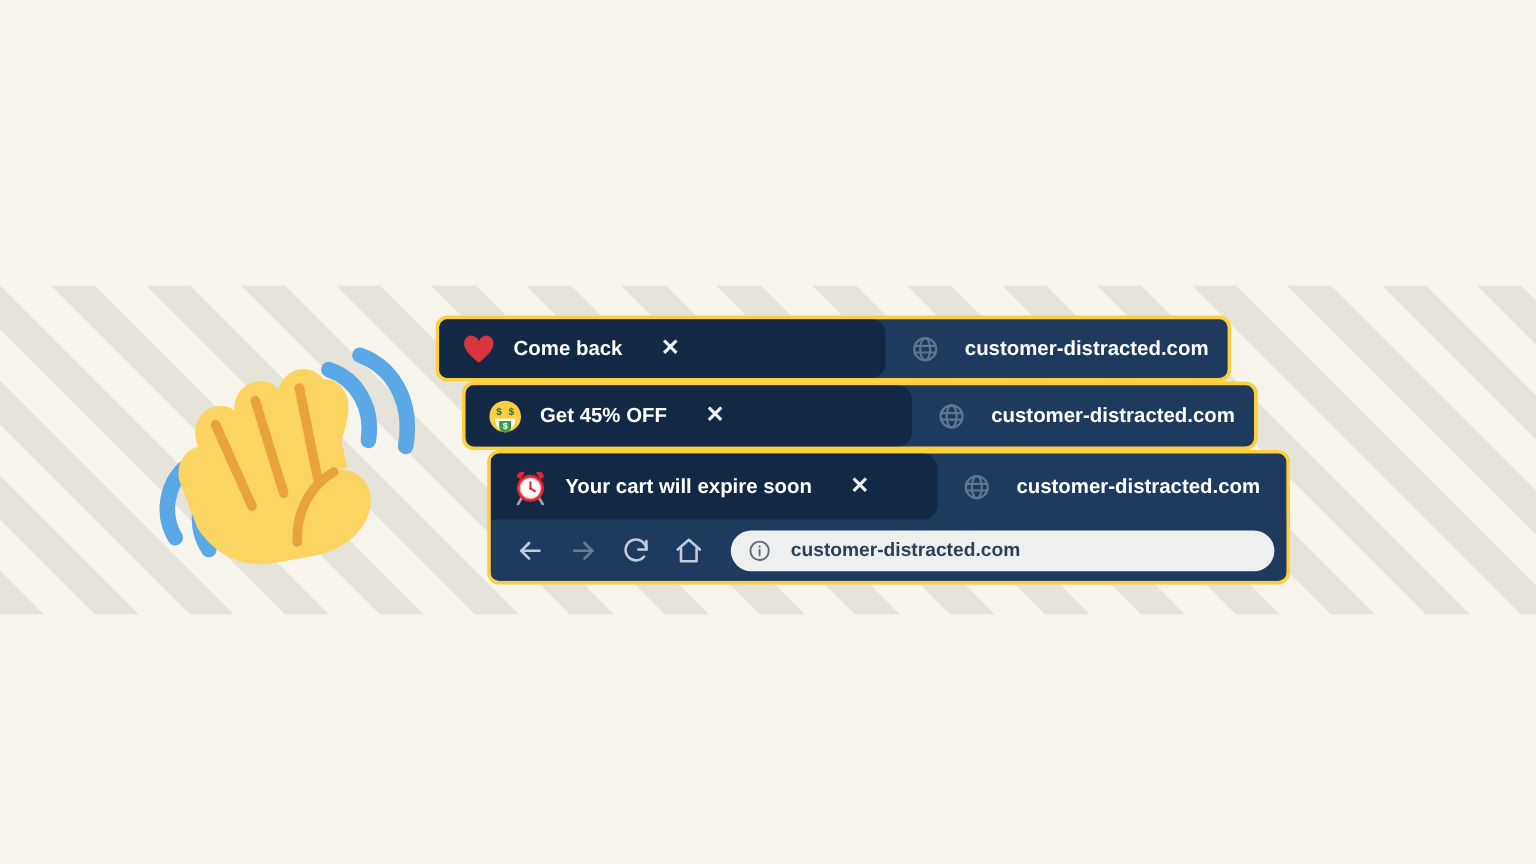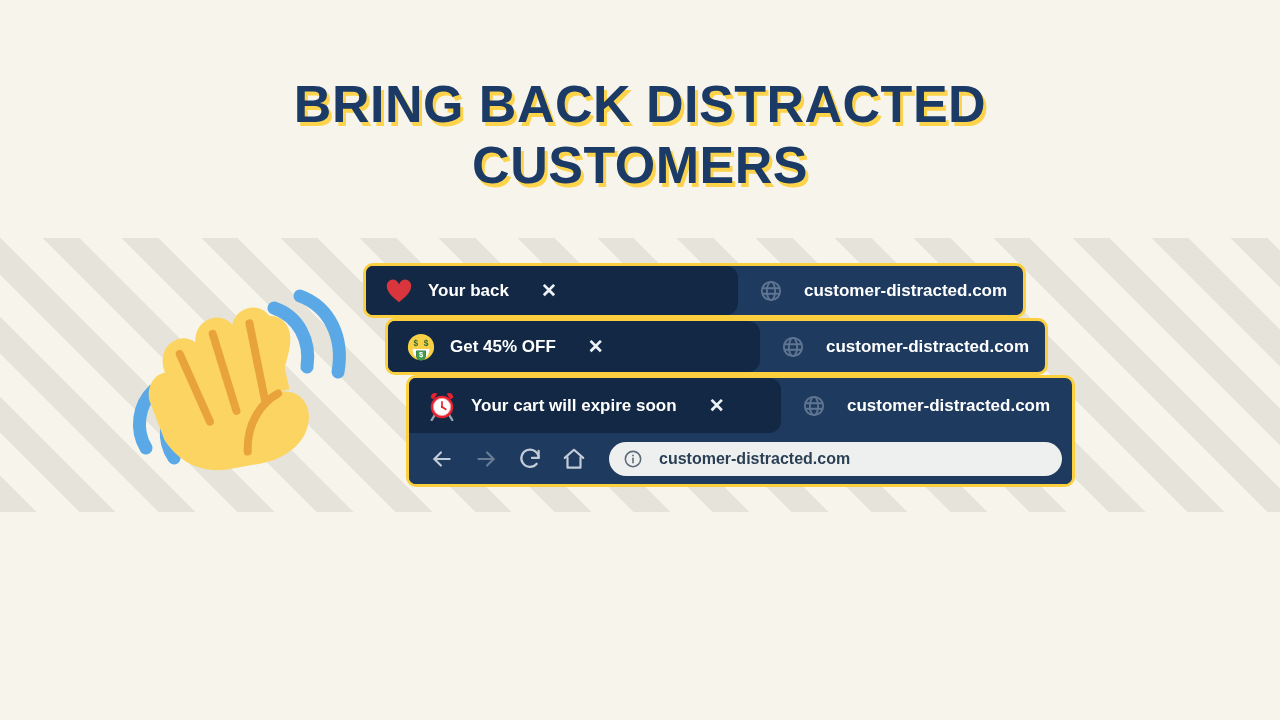--- a/index.html
+++ b/index.html
@@ -216,22 +216,20 @@
     white-space: nowrap;
     overflow: hidden;
     -webkit-font-smoothing: antialiased;
   }
 </style>
 </head>
 <body>
 
 <div class="stage">
 
-  <h1 class="headline">BRING BACK DISTRACTED
-CUSTOMERS</h1>
 
   <div class="stripe-band"></div>
 
   <div class="wave-wrap">
     <svg viewBox="0 0 244 206" xmlns="http://www.w3.org/2000/svg">
 
       <g stroke="#5aa9e6" stroke-width="13" stroke-linecap="round" fill="none">
         <path d="M166 40 C 190 48, 203 72, 199 99"></path>
         <path d="M192 28 C 222 39, 236 70, 230 104"></path>
       </g>
@@ -272,21 +270,21 @@
   </div>
 
   <div class="card" id="card-1">
     <div class="card-body">
       <div class="card-left">
         <span class="card-emoji">
           <svg viewBox="0 0 32 32" xmlns="http://www.w3.org/2000/svg">
             <path d="M16 28 C 4 19, 1 12, 4 7 C 7 2, 14 3, 16 9 C 18 3, 25 2, 28 7 C 31 12, 28 19, 16 28 Z" fill="#d8353c"></path>
           </svg>
         </span>
-        <span class="card-title">Your back</span>
+        <span class="card-title">Come back</span>
         <span class="card-close">✕</span>
       </div>
       <div class="card-right">
         <span class="globe-icon">
           <svg viewBox="0 0 24 24" xmlns="http://www.w3.org/2000/svg">
             <circle cx="12" cy="12" r="10" fill="none" stroke="#b9c6d6" stroke-width="2"></circle>
             <ellipse cx="12" cy="12" rx="4.5" ry="10" fill="none" stroke="#b9c6d6" stroke-width="2"></ellipse>
             <path d="M2.6 9 H21.4 M2.6 15 H21.4" stroke="#b9c6d6" stroke-width="2" fill="none"></path>
           </svg>
         </span>

